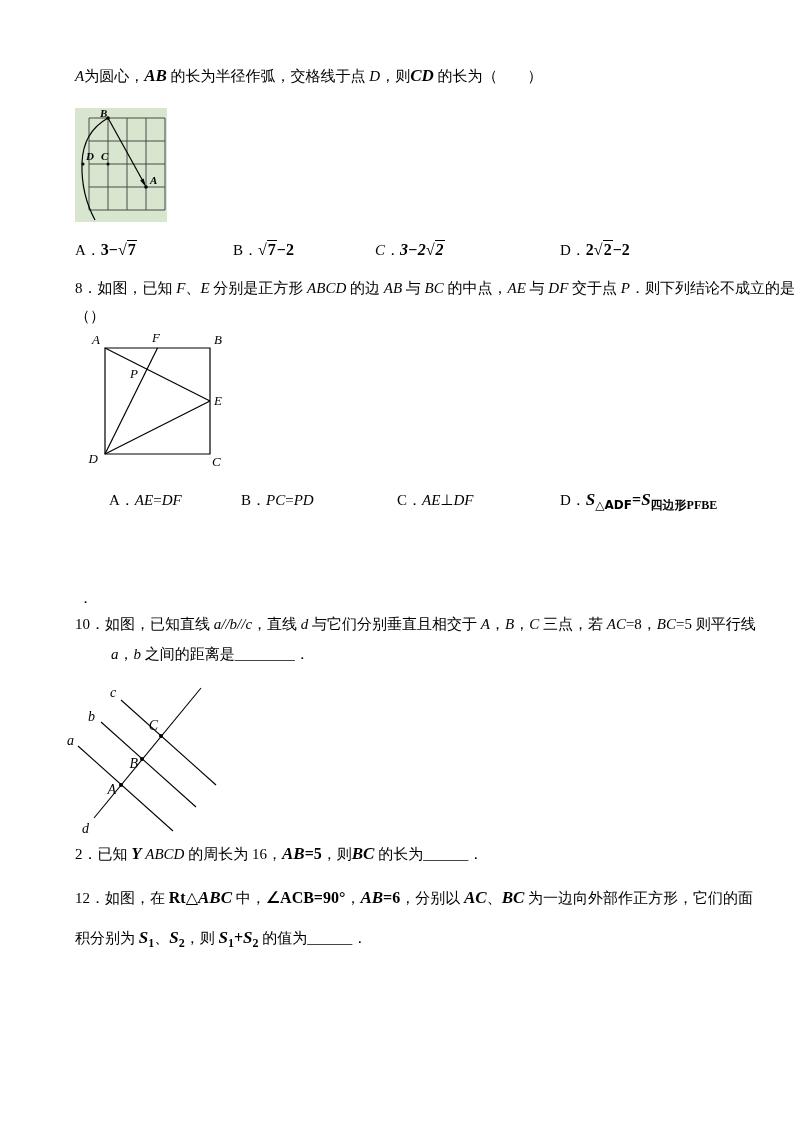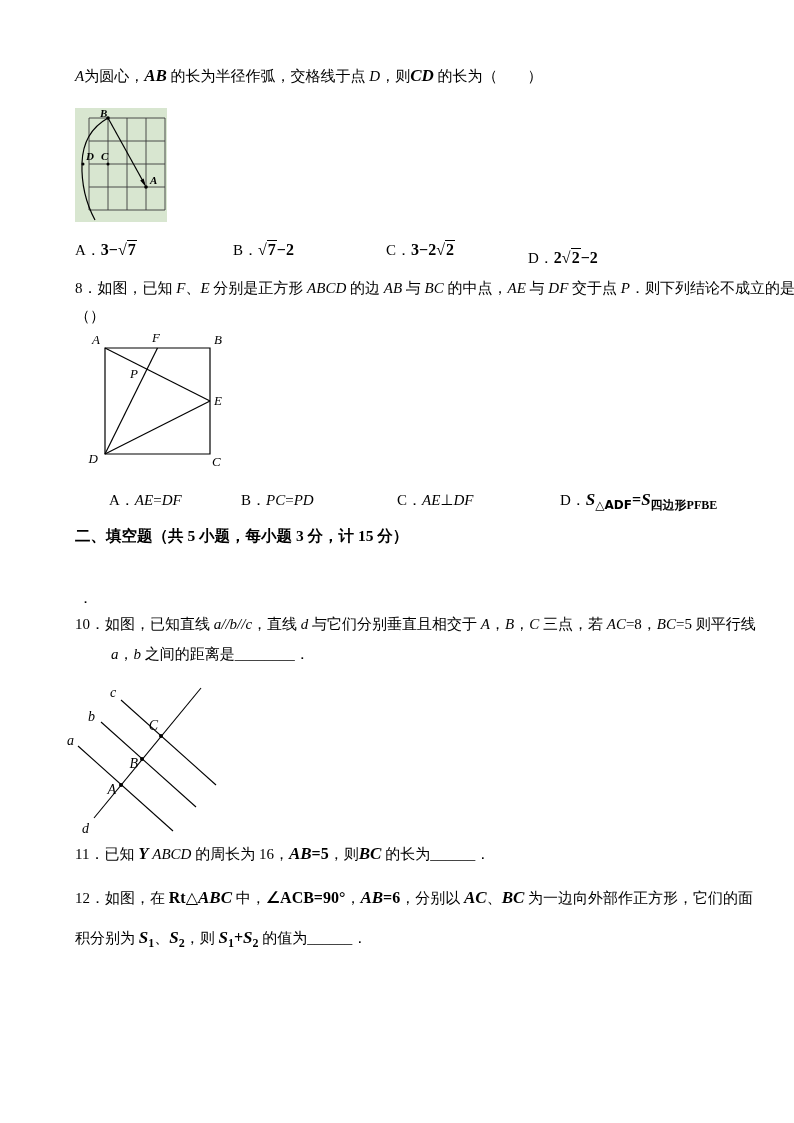--- a/index.html
+++ b/index.html
@@ -62,22 +62,22 @@
     <circle cx="8" cy="56" r="1.5" fill="#000"></circle>
     <circle cx="33" cy="56" r="1.5" fill="#000"></circle>
     <text x="25" y="9" class="figlab">B</text>
     <text x="11" y="52" class="figlab">D</text>
     <text x="26" y="52" class="figlab">C</text>
     <text x="75" y="76" class="figlab">A</text>
   </svg>
 
   <div class="line" style="top:238px;left:75px;"><span>A．</span><span class="vb">3−</span><span class="vb">√</span><span class="vb ov">7</span></div>
   <div class="line" style="top:238px;left:233px;"><span>B．</span><span class="vb">√</span><span class="vb ov">7</span><span class="vb">−2</span></div>
-  <div class="line" style="top:238px;left:386px;"><span>C．</span><span class="vb">3−2</span><span class="vb">√</span><span class="vb ov">2</span></div>
-  <div class="line" style="top:238px;left:528px;margin-top:8px;"><span>D．</span><span class="vb">2</span><span class="vb">√</span><span class="vb ov">2</span><span class="vb">−2</span></div>
+  <div class="line" style="top:238px;left:375px;font-style:italic;"><span>C．</span><span class="vb">3−2</span><span class="vb">√</span><span class="vb ov">2</span></div>
+  <div class="line" style="top:238px;left:560px;"><span>D．</span><span class="vb">2</span><span class="vb">√</span><span class="vb ov">2</span><span class="vb">−2</span></div>
 
   <div class="line" style="top:276px;left:75px;"><span>8．如图，已知 </span><span class="mi">F</span><span>、</span><span class="mi">E</span><span> 分别是正方形 </span><span class="mi">ABCD</span><span> 的边 </span><span class="mi">AB</span><span> 与 </span><span class="mi">BC</span><span> 的中点，</span><span class="mi">AE</span><span> 与 </span><span class="mi">DF</span><span> 交于点 </span><span class="mi">P</span><span>．则下列结论不成立的是</span></div>
   <div class="line" style="top:304px;left:75px;"><span>（）</span></div>
 
   <svg class="fig" style="top:332px;left:80px;" width="150" height="142" viewBox="0 0 150 142">
     <g stroke="#000" stroke-width="1.2" fill="none">
       <path d="M25 16 L130 16 L130 122 L25 122 Z"></path>
       <line x1="25" y1="122" x2="77.5" y2="16"></line>
       <line x1="25" y1="16" x2="130" y2="69"></line>
       <line x1="25" y1="122" x2="130" y2="69"></line>
@@ -89,21 +89,20 @@
     <text x="134" y="73" text-anchor="start" class="figlab2">E</text>
     <text x="18" y="131" text-anchor="end" class="figlab2">D</text>
     <text x="132" y="134" text-anchor="start" class="figlab2">C</text>
   </svg>
 
   <div class="line" style="top:488px;left:75px;margin-left:34px;"><span>A．</span><span class="mi">AE</span><span>=</span><span class="mi">DF</span></div>
   <div class="line" style="top:488px;left:233px;margin-left:8px;"><span>B．</span><span class="mi">PC</span><span>=</span><span class="mi">PD</span></div>
   <div class="line" style="top:488px;left:397px;"><span>C．</span><span class="mi">AE</span><span class="sym">⊥</span><span class="mi">DF</span></div>
   <div class="line" style="top:488px;left:560px;"><span>D．</span><span class="mbL">S</span><span class="subb sym">△ADF</span><span class="vb">=</span><span class="mbL">S</span><span class="subb">四边形PFBE</span></div>
 
-  <div class="line hb" style="top:524px;left:75px;">二、填空题（共 5 小题，每小题 3 分，计 15 分）</div>
 
   <div class="line" style="top:586px;left:78px;">．</div>
 
   <div class="line" style="top:612px;left:75px;"><span>10．如图，已知直线 </span><span class="mi">a</span><span class="mi">//</span><span class="mi">b</span><span class="mi">//</span><span class="mi">c</span><span>，直线 </span><span class="mi">d</span><span> 与它们分别垂直且相交于 </span><span class="mi">A</span><span>，</span><span class="mi">B</span><span>，</span><span class="mi">C</span><span> 三点，若 </span><span class="mi">AC</span><span>=8，</span><span class="mi">BC</span><span>=5 则平行线</span></div>
   <div class="line" style="top:642px;left:63px;margin-left:48px;"><span class="mi">a</span><span>，</span><span class="mi">b</span><span> 之间的距离是</span><span>________</span><span>．</span></div>
 
   <svg class="fig" style="top:680px;left:66px;" width="170" height="160" viewBox="0 0 170 160">
     <g stroke="#000" stroke-width="1.1">
       <line x1="55" y1="20" x2="150" y2="105"></line>
       <line x1="35" y1="42" x2="130" y2="127"></line>
@@ -115,18 +114,18 @@
     <circle cx="55" cy="105" r="2" fill="#000"></circle>
     <text x="44" y="17" class="figlab3">c</text>
     <text x="22" y="41" class="figlab3">b</text>
     <text x="1" y="65" class="figlab3">a</text>
     <text x="16" y="153" class="figlab3">d</text>
     <text x="92" y="50" text-anchor="end" class="figlab3">C</text>
     <text x="72" y="88" text-anchor="end" class="figlab3">B</text>
     <text x="50" y="114" text-anchor="end" class="figlab3">A</text>
   </svg>
 
-  <div class="line" style="top:842px;left:75px;"><span>11．已知 </span><span class="mbL">Y </span><span class="mi">ABCD</span><span> 的周长为 16，</span><span class="mbL">AB</span><span class="vb">=5</span><span>，则</span><span class="mbL">BC</span><span> 的长为</span><span>______</span><span>．</span></div>
+  <div class="line" style="top:842px;left:75px;"><span>2．已知 </span><span class="mbL">Y </span><span class="mi">ABCD</span><span> 的周长为 16，</span><span class="mbL">AB</span><span class="vb">=5</span><span>，则</span><span class="mbL">BC</span><span> 的长为</span><span>______</span><span>．</span></div>
 
   <div class="line" style="top:886px;left:75px;"><span>12．如图，在 </span><span class="vb">Rt</span><span class="sym b16">△</span><span class="mbL">ABC</span><span> 中，</span><span class="sym b16">∠</span><span class="vb">ACB</span><span class="vb">=90°</span><span>，</span><span class="mbL">AB</span><span class="vb">=6</span><span>，分别以 </span><span class="mbL">AC</span><span>、</span><span class="mbL">BC</span><span> 为一边向外部作正方形，它们的面</span></div>
   <div class="line" style="top:926px;left:75px;"><span>积分别为 </span><span class="mbL">S</span><span class="subb">1</span><span>、</span><span class="mbL">S</span><span class="subb">2</span><span>，则 </span><span class="mbL">S</span><span class="subb">1</span><span class="vb">+</span><span class="mbL">S</span><span class="subb">2</span><span> 的值为</span><span>______</span><span>．</span></div>
 
 </div>
 
 </body></html>

